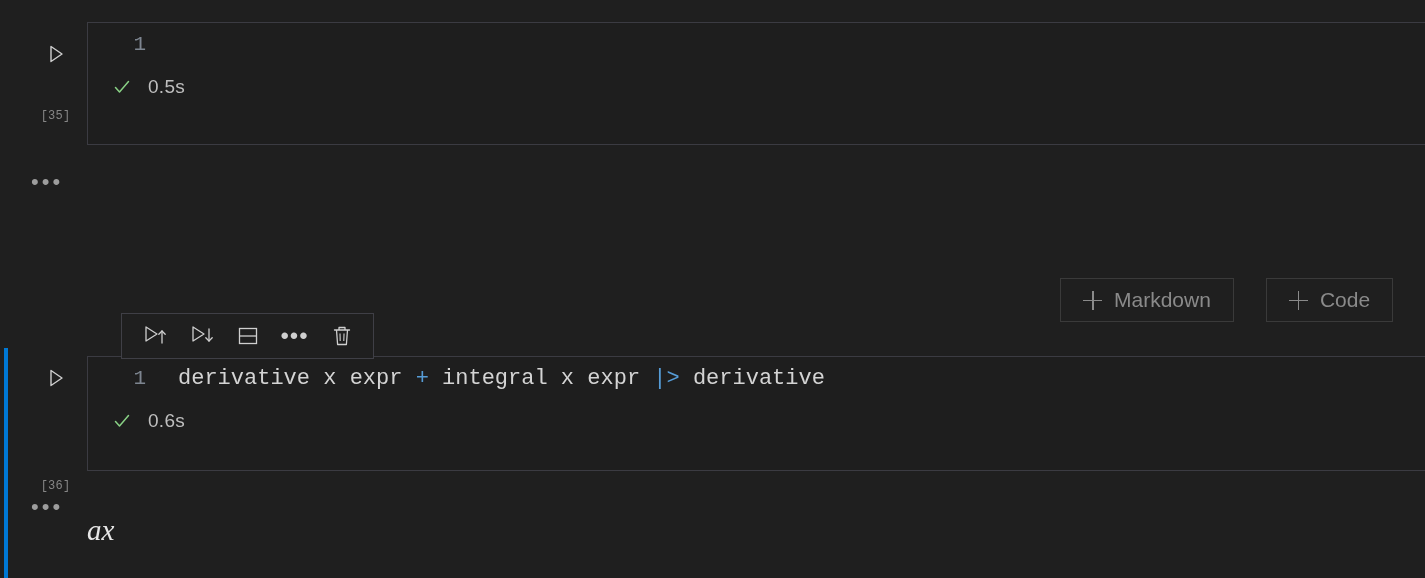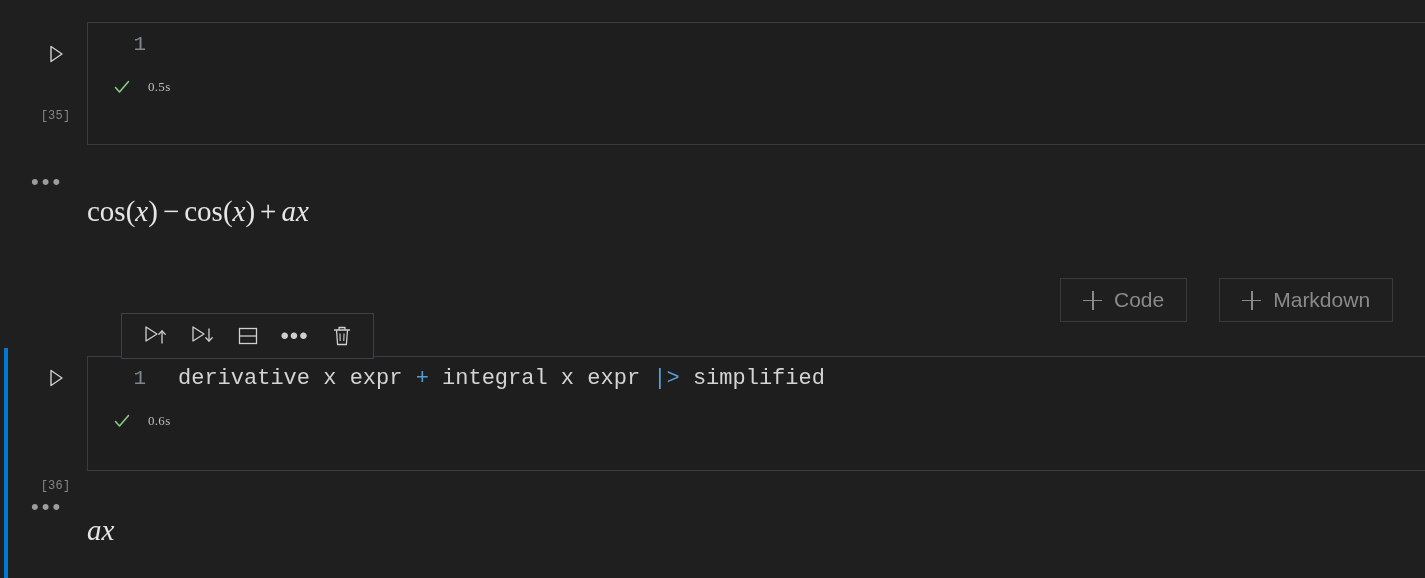--- a/index.html
+++ b/index.html
@@ -108,24 +108,23 @@
 
   .check-icon {
     width: 20px;
     height: 20px;
     display: inline-flex;
     align-items: center;
     justify-content: center;
   }
 
   .exec-time {
-    font-size: 13px;
+    font-size: 19px;
     color: #bfbfbf;
     letter-spacing: 0.3px;
-    font-family: Liberation Serif, serif;
   }
 
   
   .output-block {
     position: absolute;
     left: 0;
     width: 1425px;
   }
 
   .output-dots {
@@ -240,51 +239,50 @@
             <path d="M3.5 10.5 L7.5 15 L16.5 4.5" fill="none" stroke="#89d185" stroke-width="1.5" stroke-linecap="round" stroke-linejoin="round"></path>
           </svg>
         </span>
         <span class="exec-time">0.5s</span>
       </div>
     </div>
   </div>
 
   <div class="output-block" style="top:155px; height:85px;">
     <div class="output-dots" style="top:22px;">•••</div>
-    <div class="math-output" style="top:40px;"><span>cos(</span><i>x</i><span>)</span><span class="op">−</span><span>cos(</span><i>x</i><span>)</span><span class="op">+</span><i>ax</i></div>
   </div>
 
   <div class="insert-buttons" style="top:278px; left:1060px;">
     <button class="insert-btn">
       <span class="plus-glyph"></span>
-      <span>Code</span>
+      <span>Markdown</span>
     </button>
     <button class="insert-btn">
       <span class="plus-glyph"></span>
-      <span>Markdown</span>
+      <span>Code</span>
     </button>
   </div>
 
   <div class="cell" style="top:348px; height:230px;">
 
     <div class="focus-bar" style="top:0; height:230px;"></div>
 
     <div class="run-gutter" style="top:16px;">
       <div class="run-button">
         <svg width="22" height="22" viewBox="0 0 22 22">
           <path d="M6 3.5 L17 11 L6 18.5 Z" fill="none" stroke="#cfcfcf" stroke-width="1.4" stroke-linejoin="round"></path>
         </svg>
       </div>
     </div>
     <div class="run-gutter exec-count" style="top:84px;margin-top:47px;">[36]</div>
 
     <div class="cell-box" style="top:8px; height:115px;">
       <div class="code-line">
         <span class="line-number">1</span>
-        <span class="code-text"><span>derivative x expr </span><span class="tok-op">+</span><span> integral x expr </span><span class="tok-op">|&gt;</span><span> simplified</span></span>
+        <span class="code-text"><span>derivative x expr </span><span class="tok-op">+</span><span> integral x expr </span><span class="tok-op">|&gt;</span><span> derivative</span></span>
       </div>
       <div class="status-row">
         <span class="check-icon">
           <svg width="20" height="20" viewBox="0 0 20 20">
             <path d="M3.5 10.5 L7.5 15 L16.5 4.5" fill="none" stroke="#89d185" stroke-width="1.5" stroke-linecap="round" stroke-linejoin="round"></path>
           </svg>
         </span>
         <span class="exec-time">0.6s</span>
       </div>
     </div>

